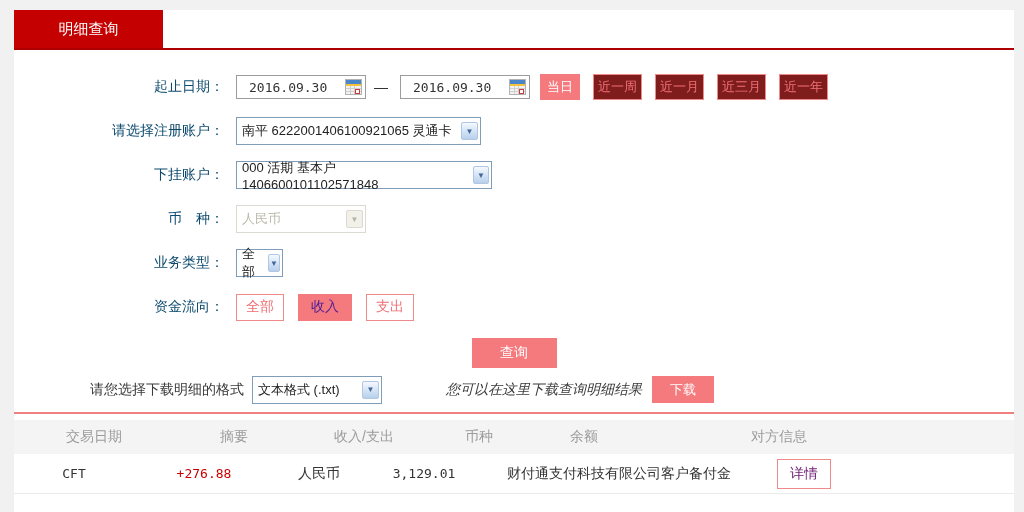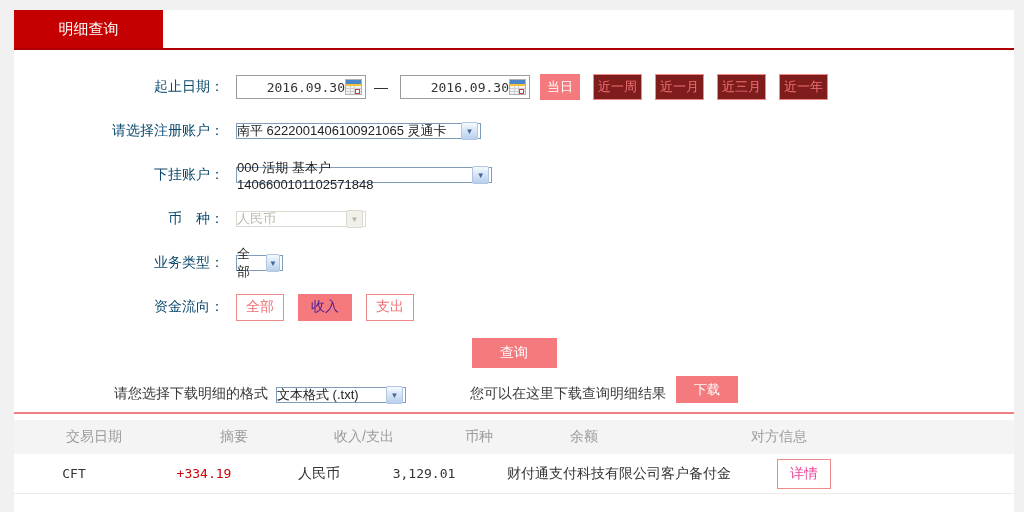--- a/index.html
+++ b/index.html
@@ -33,46 +33,46 @@
   .row.first { margin-top: 24px; }
   .form-label {
     width: 210px; text-align: right;
     font-size: 14px; color: #0c4a6e;
     flex: 0 0 210px;
   }
   
   .date-box {
     width: 130px; height: 24px; margin-left: 12px;
     border: 1px solid #9c9c9c; background: #fff;
-    display: inline-flex; align-items: center; justify-content: flex-end;
+    display: inline-flex; align-items: center; justify-content: space-between;
     padding: 0 3px 0 12px;
     font-size: 13px; font-family: "DejaVu Sans Mono", monospace;
   }
   .date-sep { margin-left: 8px; font-size: 14px; color: #333; }
   .cal-icon { width: 17px; height: 16px; display: inline-block; cursor: pointer; }
 
   
   .qbtn {
     height: 26px; padding: 0 4px; margin-left: 13px;
     font-size: 13px;
     border: 1px solid #f08989; color: #ee6f74; background: #7f1d1d;
     display: inline-flex; align-items: center; cursor: pointer;
   }
   .qbtn.filled {
     background: #f47a7e; border-color: #f47a7e; color: #fff;
     padding: 0 6px; margin-left: 10px;
   }
 
   
   .sel {
-    height: 16px; margin-left: 12px;
+    height: 28px; margin-left: 12px;
     border: 1px solid #7f9db9; background: #fff;
     display: inline-flex; align-items: center; justify-content: space-between;
     font-size: 13px; color: #222;
-    cursor: pointer;
+    padding-left: 5px; cursor: pointer;
   }
   .sel .arrow {
     width: 17px; height: 18px; margin-left: 8px; margin-right: 2px;
     border: 1px solid #b0c6e2; border-radius: 2px;
     background: linear-gradient(180deg, #f4f9ff 0%, #cfe0f3 60%, #b8d0ec 100%);
     display: flex; align-items: center; justify-content: center;
     font-size: 8px; color: #44679a;
   }
   .sel.disabled { border-color: #dcd9d1; color: #b9b9ab; cursor: default; }
   .sel.disabled .arrow {
@@ -96,25 +96,25 @@
 
   .query-btn {
     display: block; margin: 18px auto 8px;
     width: 85px; height: 30px;
     background: #f47a7e; color: #fff;
     border: none; font-size: 14px; cursor: pointer;
     font-family: inherit;
   }
 
   .dl-row {
-    display: flex; align-items: flex-end;
-    margin-top: 8px; margin-left: 100px;
+    display: flex; align-items: center;
+    margin-top: 8px; margin-left: 76px;
     height: 27px; font-size: 14px; color: #3a3a3a;
   }
-  .dl-hint { margin-left: 64px; }
+  .dl-hint { margin-left: 64px; font-style: italic; }
   .dl-btn {
     margin-left: 10px;
     width: 62px; height: 27px;
     background: #f47a7e; color: #fff;
     border: none; font-size: 13px; cursor: pointer;
     font-family: inherit;
   }
 
   
   .table-topline { height: 2px; background: #f08080; margin-top: 9px; }
@@ -132,21 +132,21 @@
   .col-date   { flex: 0 0 160px; }
   .col-sum    { flex: 0 0 120px; }
   .col-amt    { flex: 0 0 140px; }
   .col-cur    { flex: 0 0  90px; }
   .col-bal    { flex: 0 0 120px; }
   .col-party  { flex: 0 0 270px; }
   .col-action { flex: 0 0 100px; }
   .mono { font-family: "DejaVu Sans Mono", monospace; font-size: 13px; }
   .amt-pos { color: #cc0000; }
   .detail-btn {
-    border: 1px solid #f08989; color: #ec4899; background: #fff;
+    border: 1px solid #f08989; color: #701a75; background: #fff;
     padding: 5px 12px; font-size: 14px; cursor: pointer;
     font-family: inherit;
   }
 </style>
 </head>
 <body>
 
 <div class="content">
 
   <div class="tab">
@@ -252,21 +252,21 @@
     <div class="col-sum c">摘要</div>
     <div class="col-amt c">收入/支出</div>
     <div class="col-cur c">币种</div>
     <div class="col-bal c">余额</div>
     <div class="col-party c">对方信息</div>
     <div class="col-action c"></div>
   </div>
 
   <div class="trow">
     <div class="col-sum c mono">CFT</div>
-    <div class="col-amt c mono amt-pos">+334.19</div>
+    <div class="col-amt c mono amt-pos">+276.88</div>
     <div class="col-cur c">人民币</div>
     <div class="col-bal c mono">3,129.01</div>
     <div class="col-party c">财付通支付科技有限公司客户备付金</div>
     <div class="col-action c">
       <button class="detail-btn">详情</button>
     </div>
   </div>
 
 </div>
 

